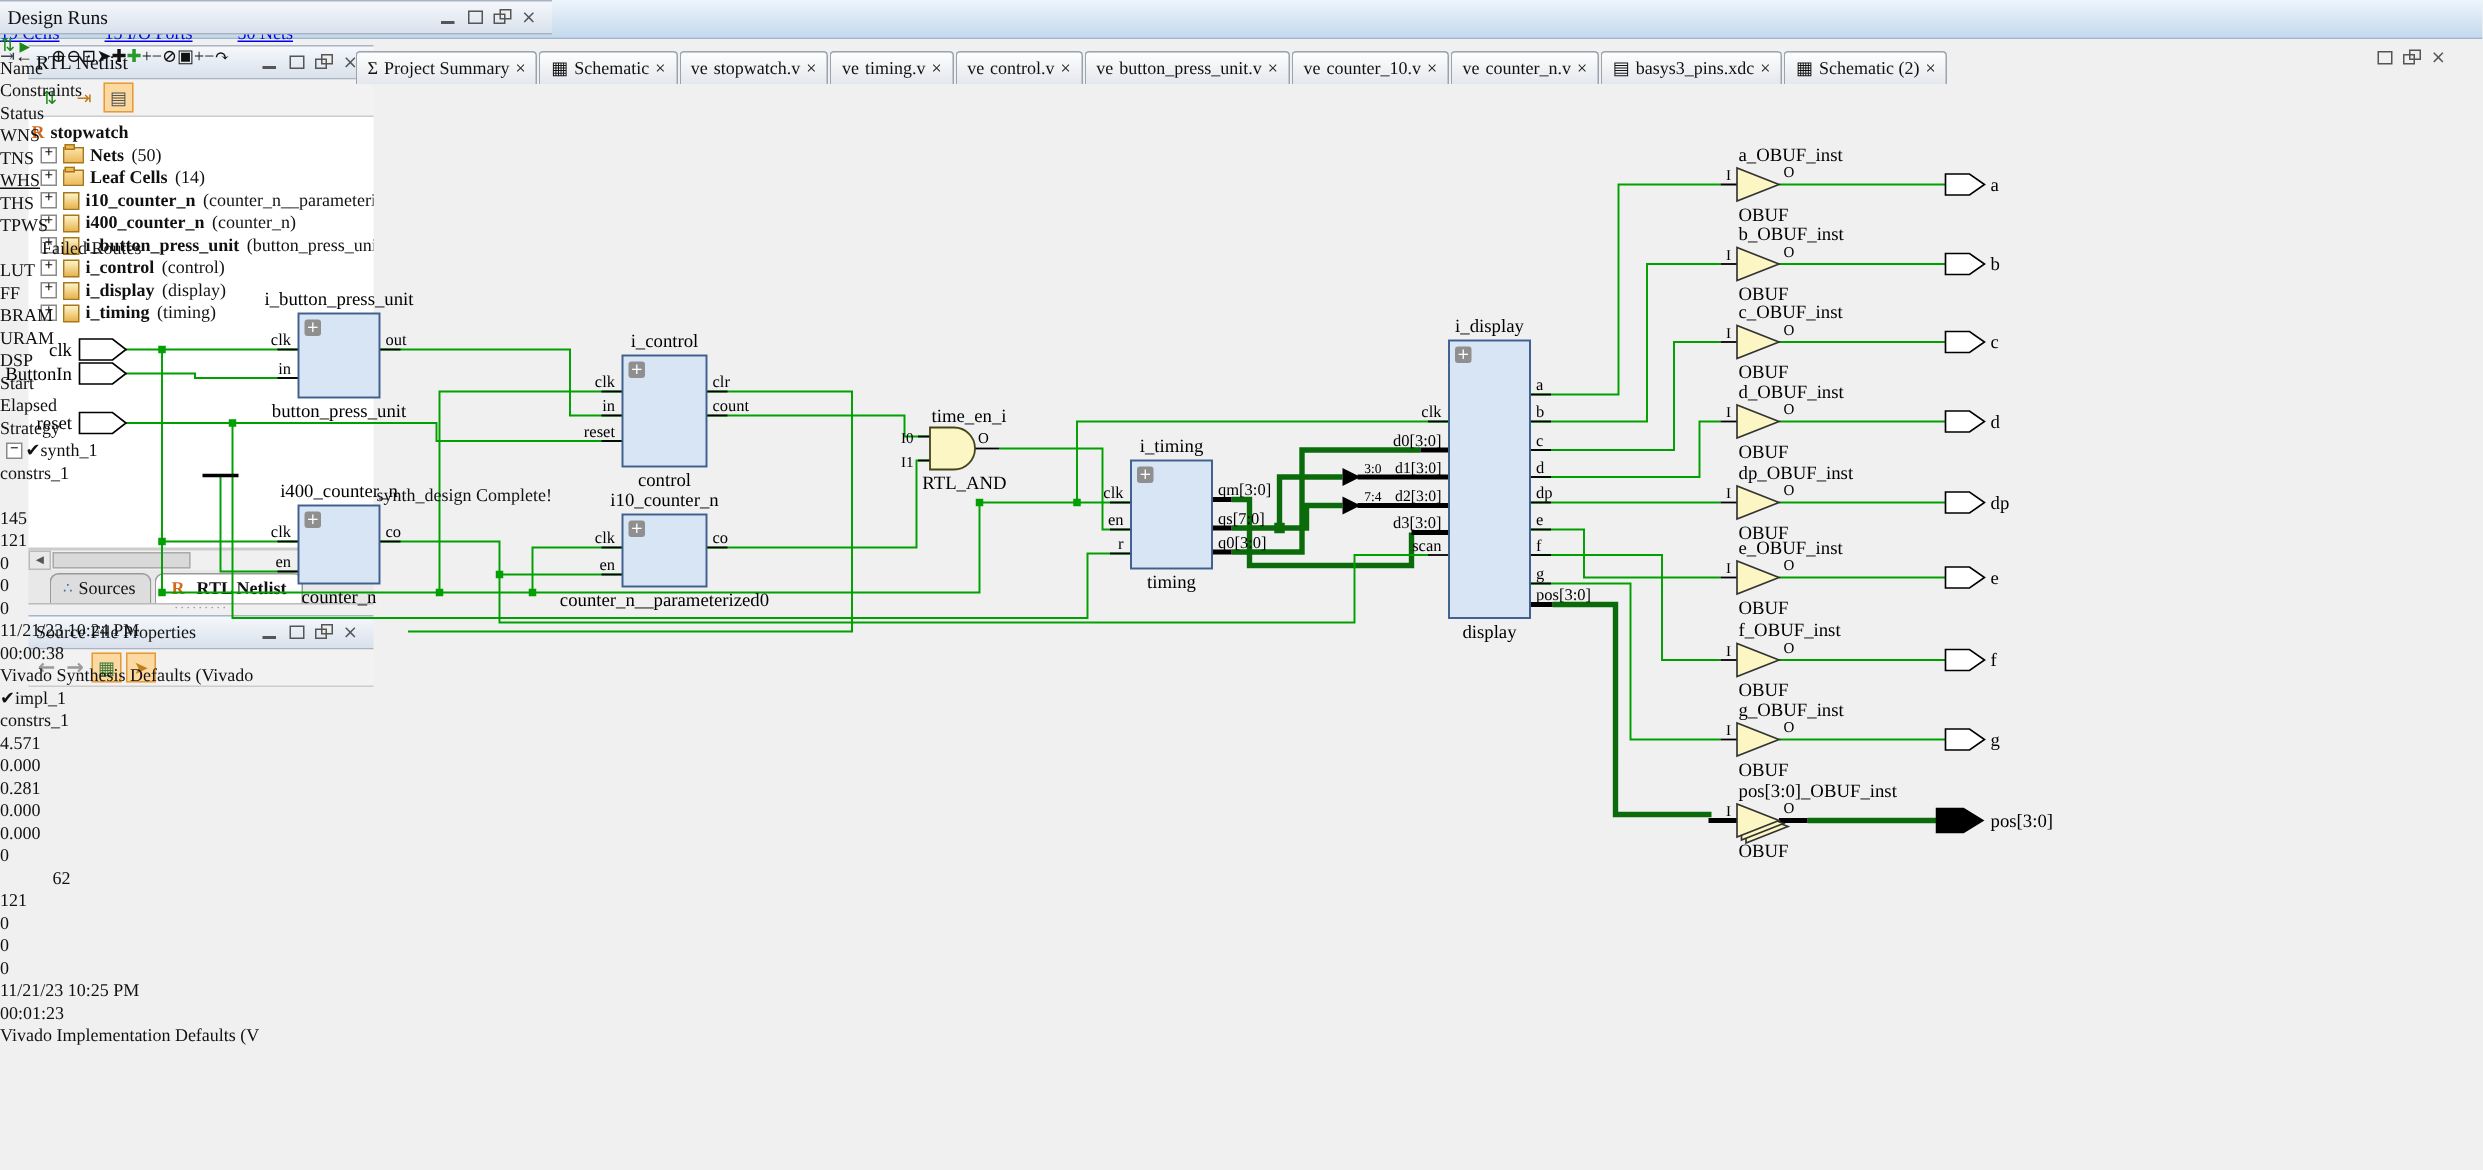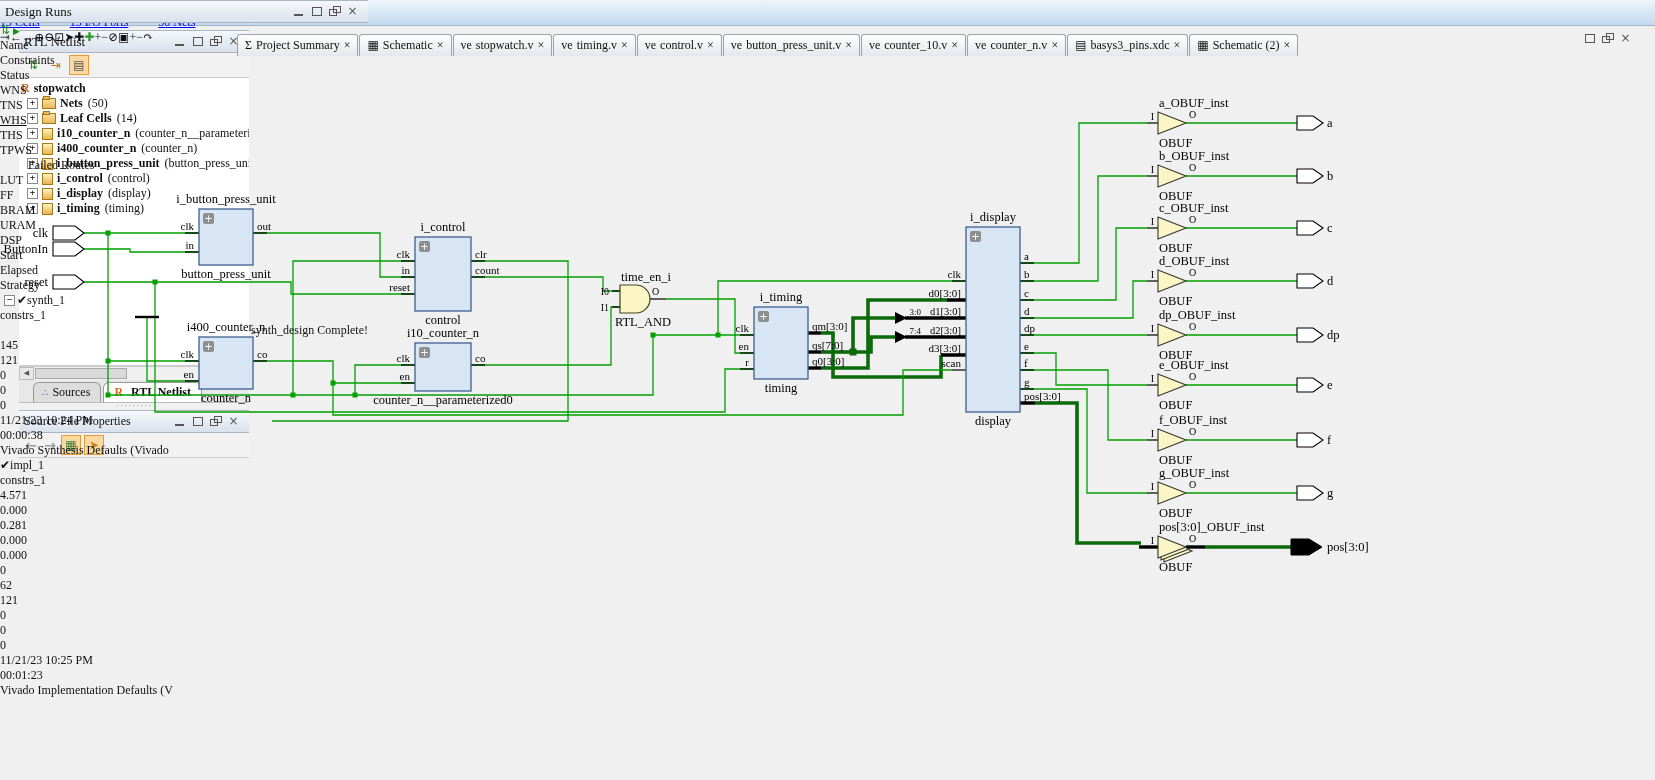--- a/index.html
+++ b/index.html
@@ -690,21 +690,21 @@
           <span class="check">✔</span>
           <span>impl_1</span>
         </div>
         <div class="rcell" style="width: 90px;">constrs_1</div>
         <div class="rcell r-right" style="width: 48px;">4.571</div>
         <div class="rcell r-right" style="width: 32px;">0.000</div>
         <div class="rcell r-right" style="width: 32px;">0.281</div>
         <div class="rcell r-right" style="width: 32px;">0.000</div>
         <div class="rcell r-right" style="width: 40px;">0.000</div>
         <div class="rcell r-right" style="width: 102px;">0</div>
-        <div class="rcell r-right" style="width: 64px;">62</div>
+        <div class="rcell r-right" style="width: 64px; padding-left: 35px;">62</div>
         <div class="rcell r-right" style="width: 32px;">121</div>
         <div class="rcell r-right" style="width: 38px;">0</div>
         <div class="rcell r-right" style="width: 42px;">0</div>
         <div class="rcell r-right" style="width: 30px;">0</div>
         <div class="rcell" style="width: 120px;">11/21/23 10:25 PM</div>
         <div class="rcell r-right" style="width: 110px;">00:01:23</div>
         <div class="rcell" style="width: 250px;">Vivado Implementation Defaults (V</div>
       </div>
     </div>
 </div>

